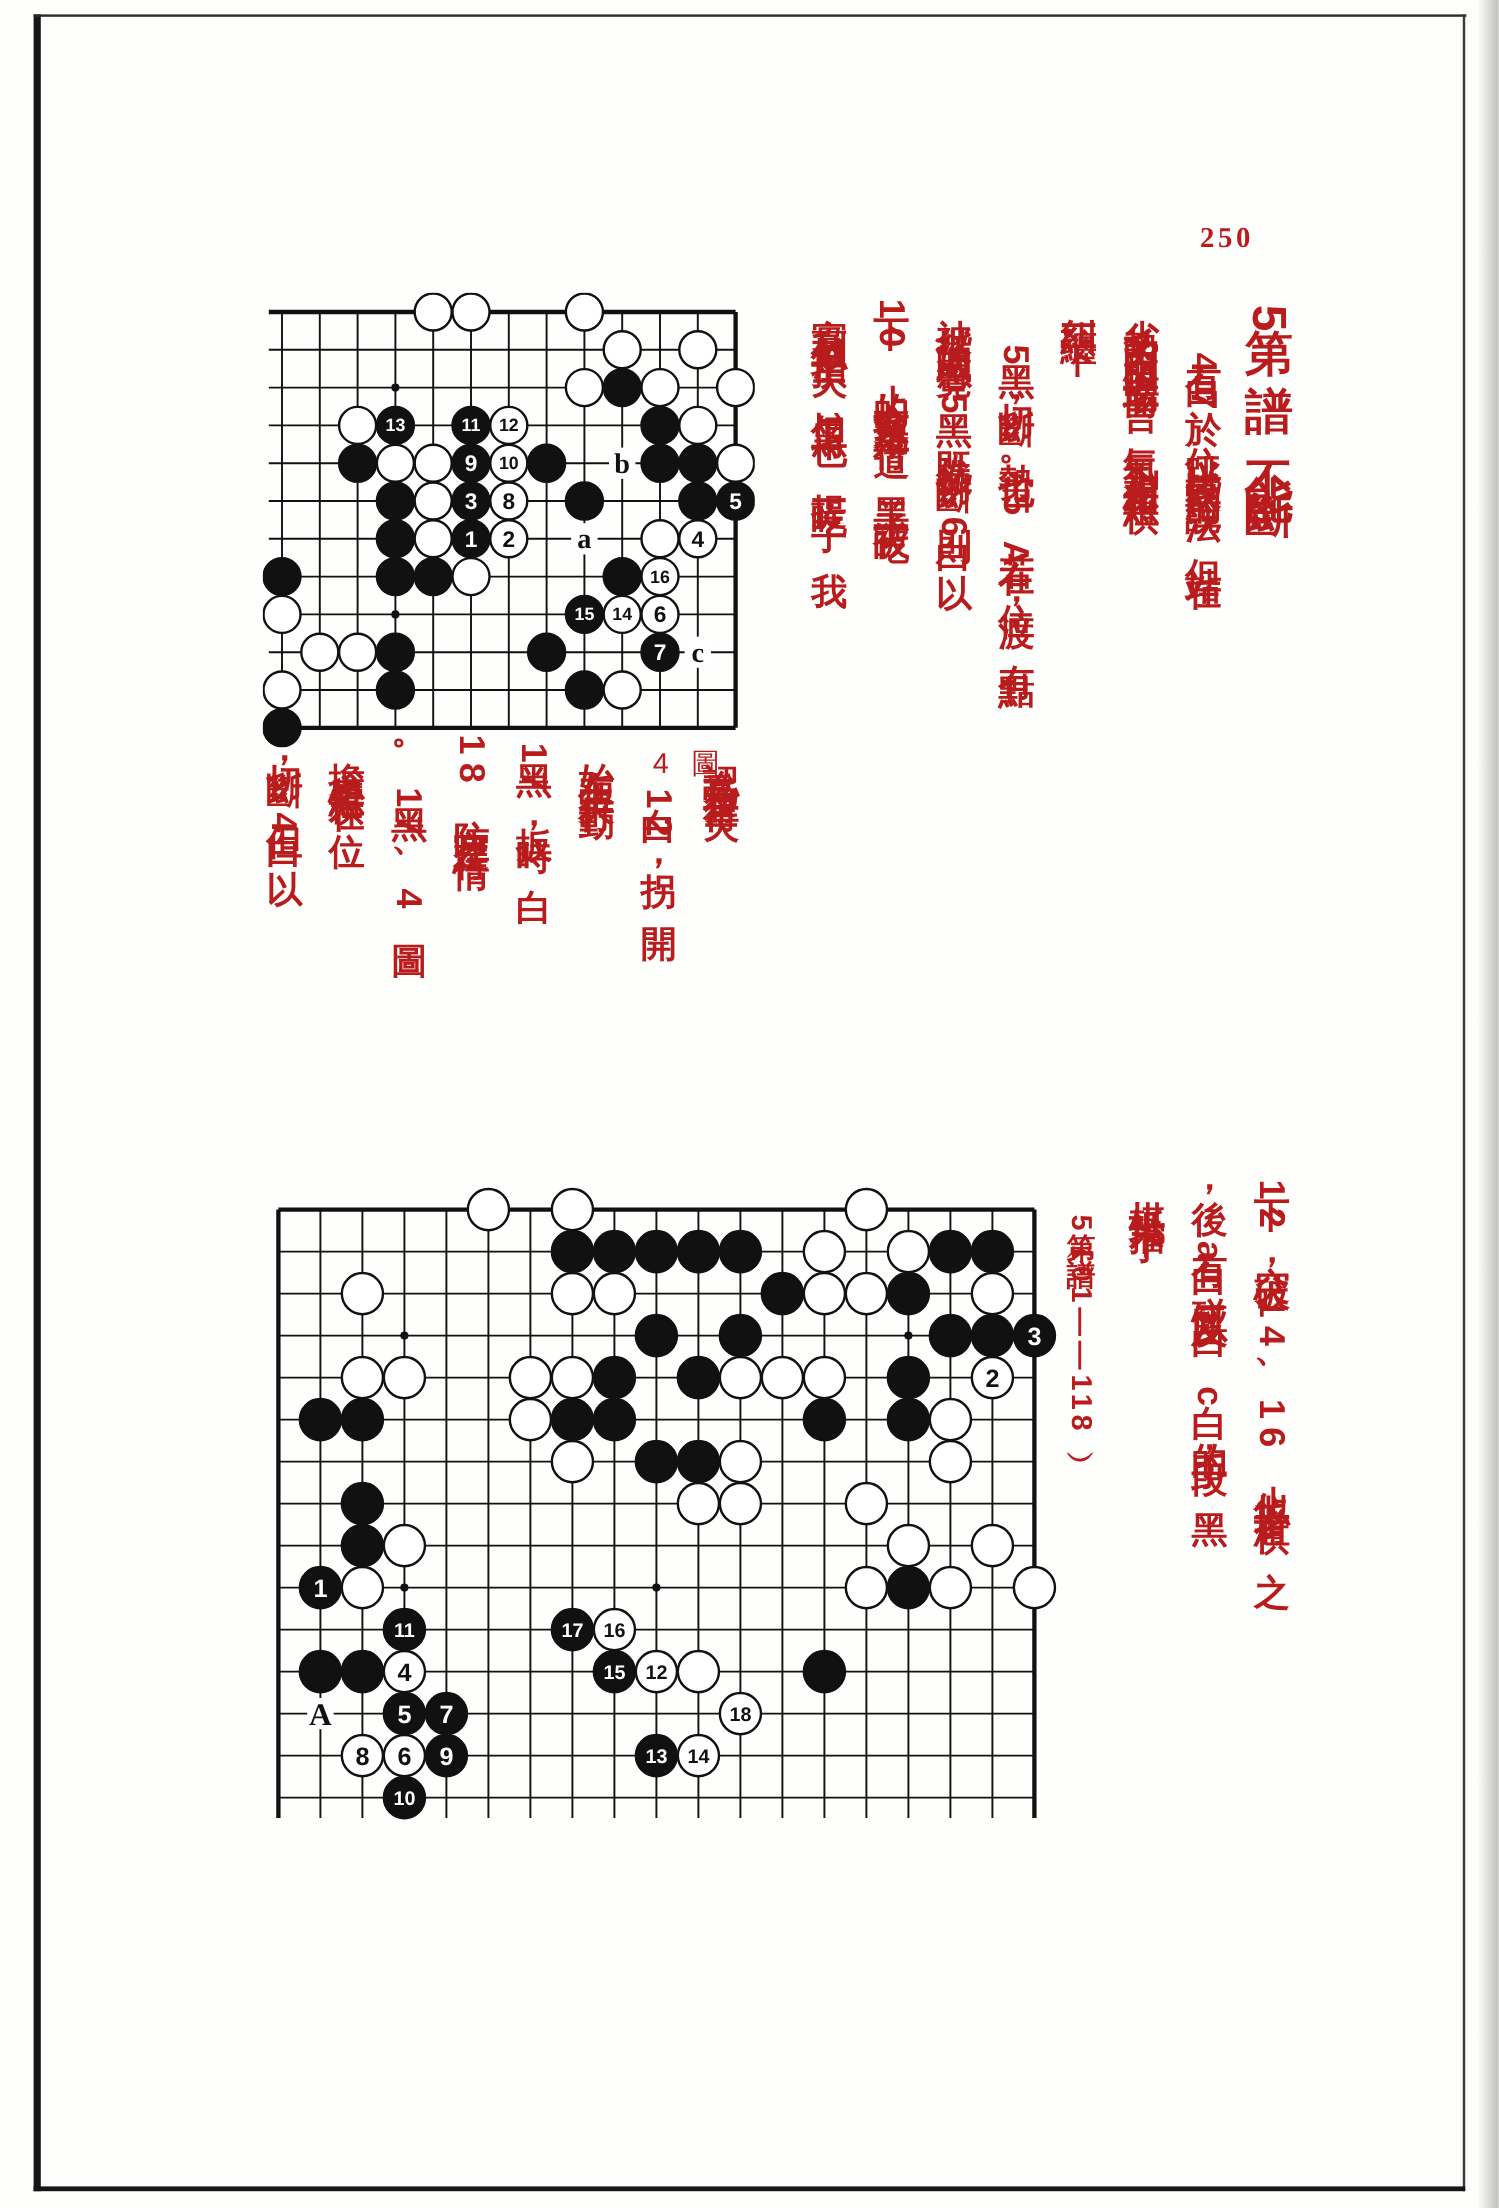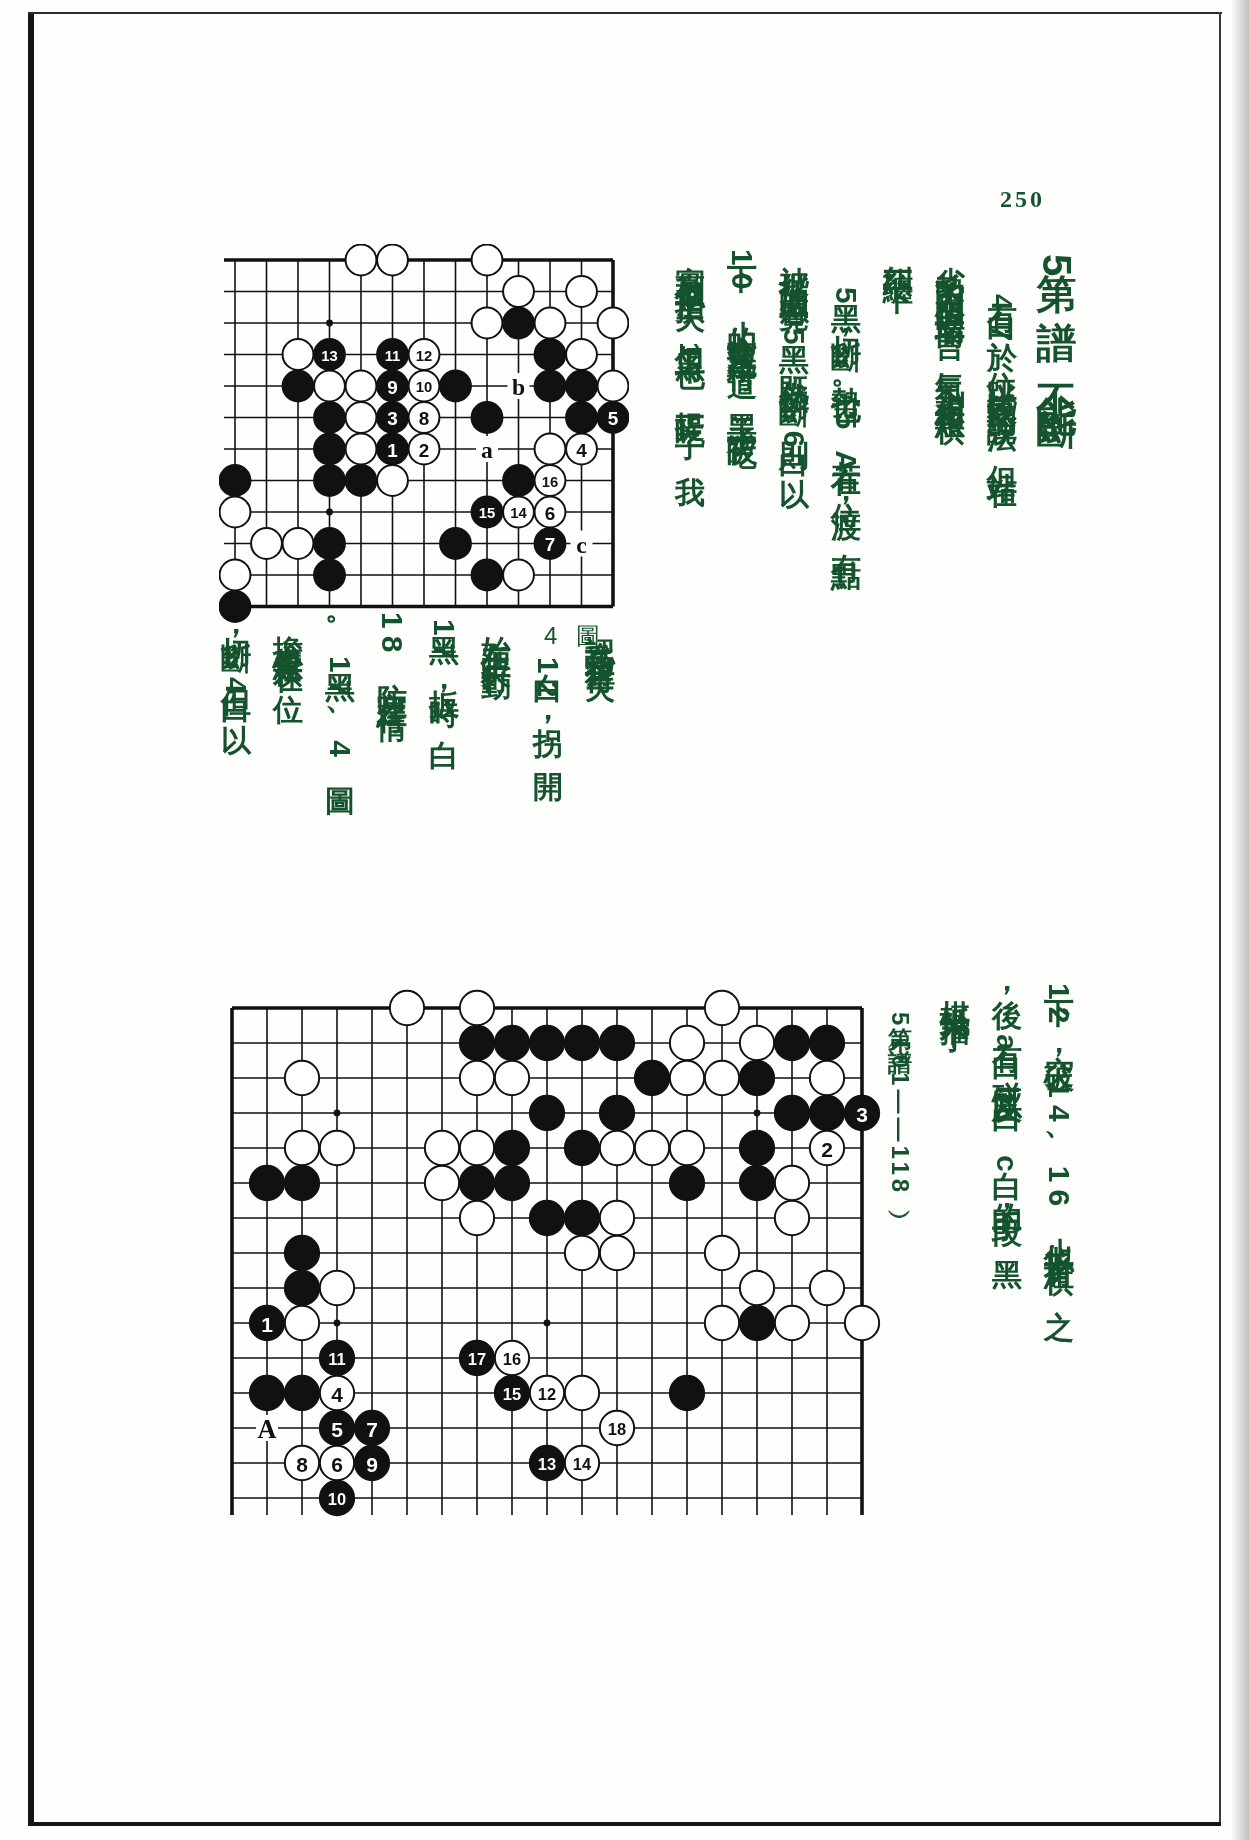--- a/index.html
+++ b/index.html
@@ -1,17 +1,17 @@
 <!DOCTYPE html>
 <html><head>
 <meta charset="utf-8">
 <style>
   html,body{margin:0;padding:0;background:#e8e8e6;}
   #page{position:relative;width:1249px;height:1840px;background:#fefefd;overflow:hidden;
-        font-family:"Liberation Sans",sans-serif;color:#14532d;}
+        font-family:"Liberation Sans",sans-serif;color:#b91c1c;}
   
   .border-left{position:absolute;left:28px;top:12px;width:6px;height:1814px;background:#161616;}
   .border-top{position:absolute;left:28px;top:12px;width:1194px;height:2px;background:#2a2a2a;}
   .border-right{position:absolute;left:1219px;top:12px;width:2px;height:1814px;background:#3a3a3a;}
   .border-bottom{position:absolute;left:28px;top:1822px;width:1193px;height:4px;background:#161616;}
   .edge-shade{position:absolute;right:0;top:0;width:18px;height:1840px;
               background:linear-gradient(90deg,rgba(0,0,0,0) 0%,rgba(0,0,0,.25) 100%);}
   .pageno{position:absolute;left:1000px;top:186px;font-family:"Liberation Serif",serif;
           font-weight:bold;font-size:24px;letter-spacing:3px;}
   

